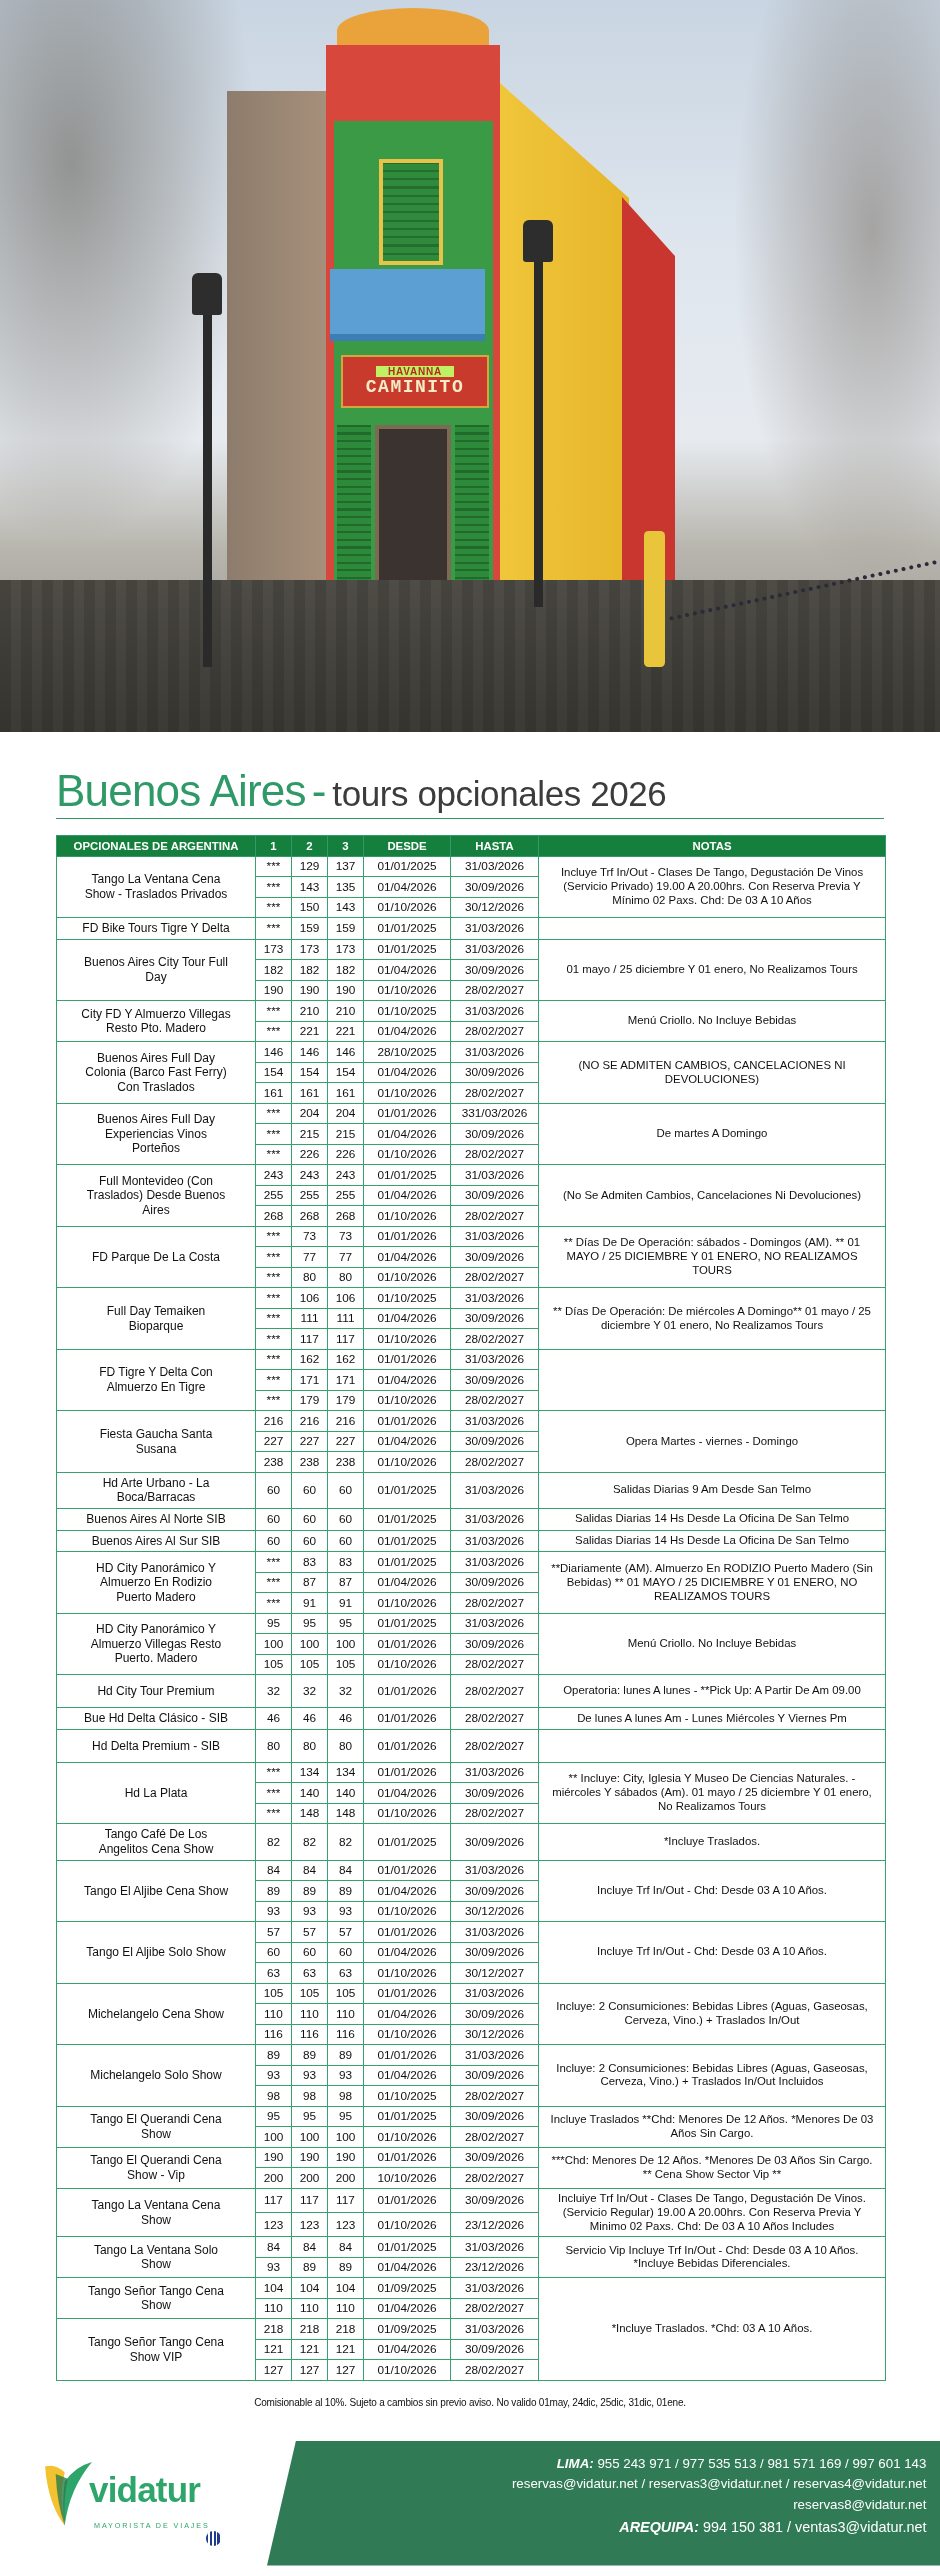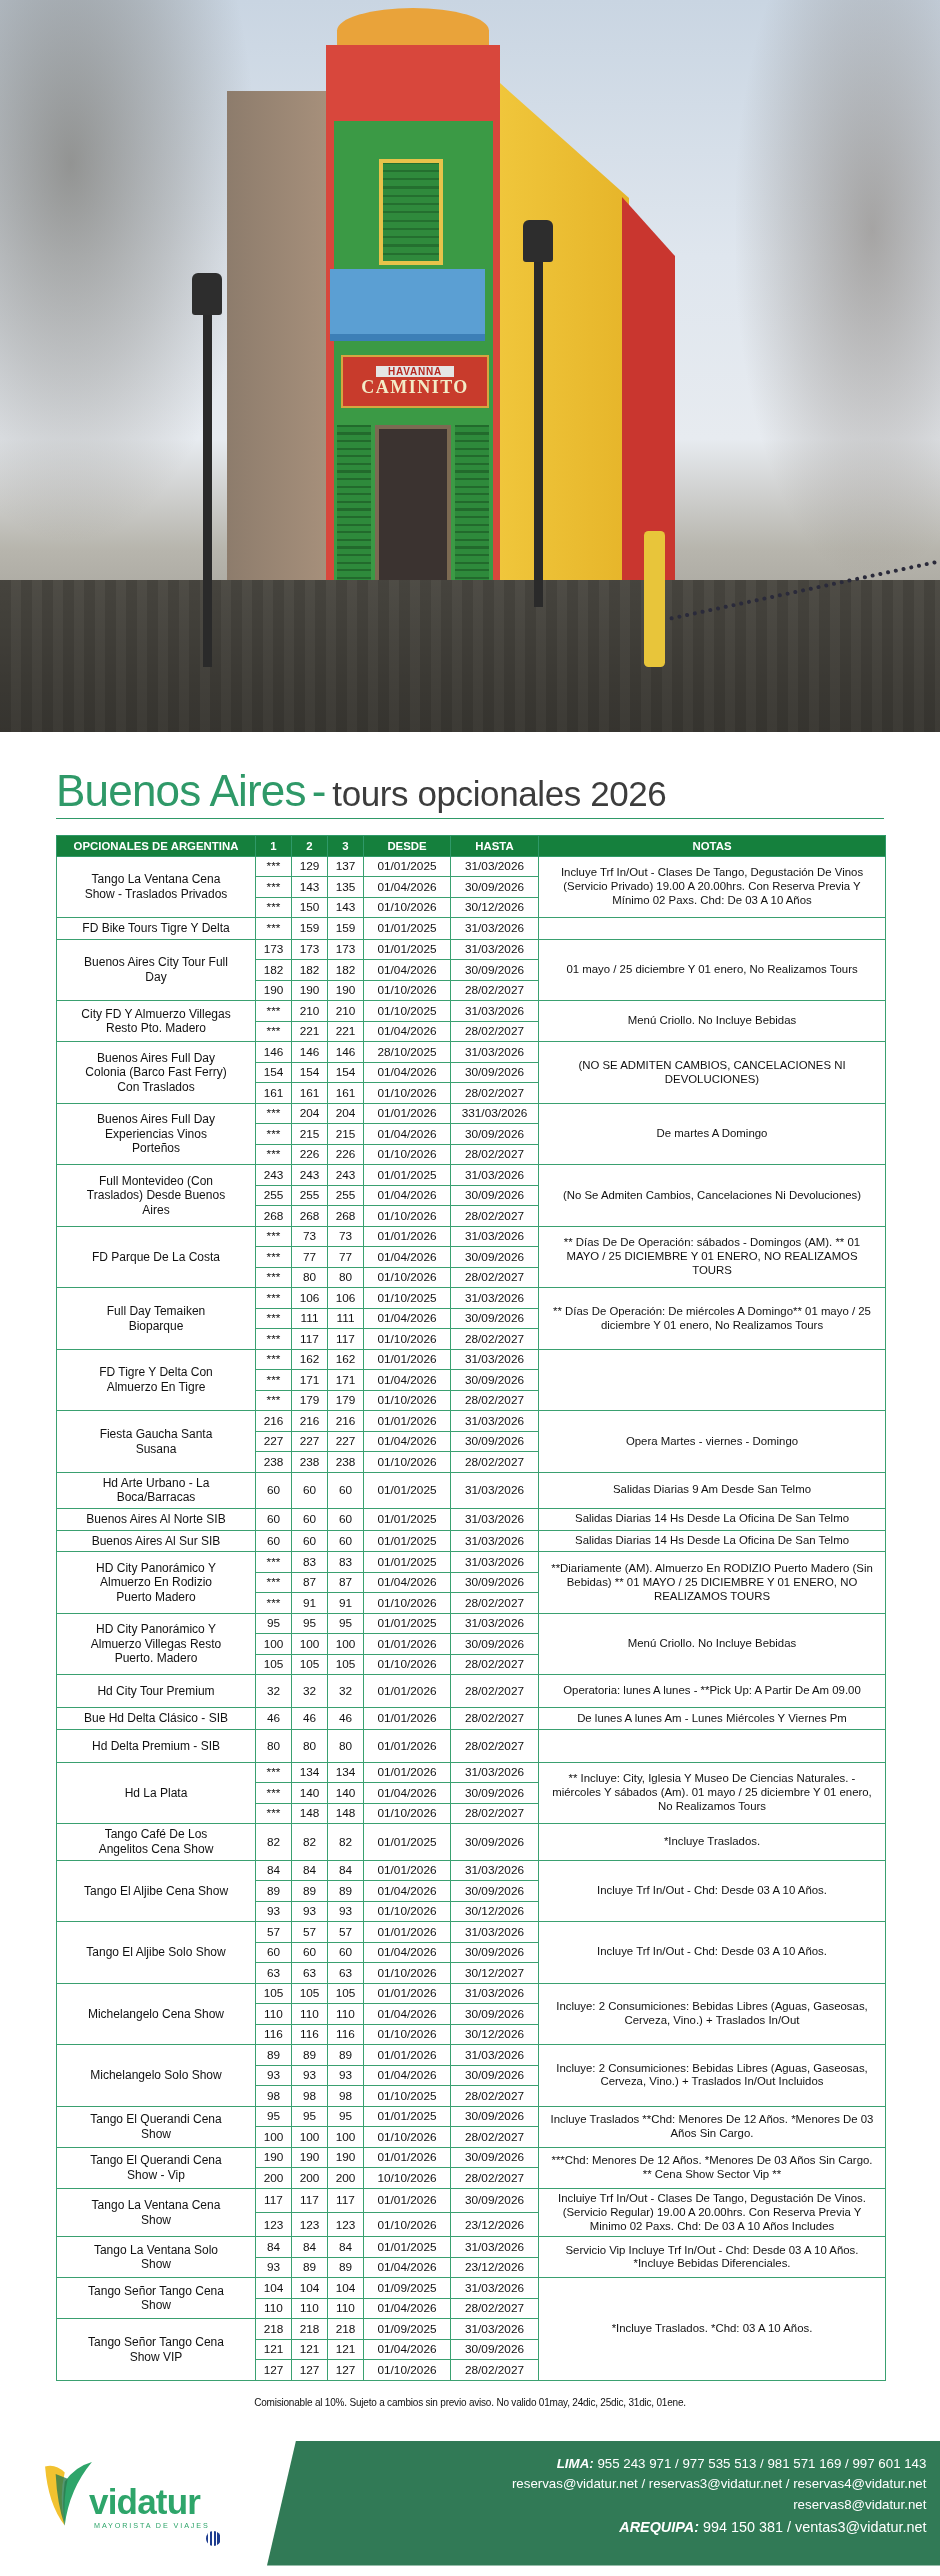--- a/index.html
+++ b/index.html
@@ -58,22 +58,22 @@
   }
   .hero .bld-roof {
     position: absolute; left: 337px; top: 7.6px; width: 152px; height: 45px;
     background: #e9a33a; border-radius: 50% 50% 0 0;
   }
   .hero .sign {
     position: absolute; left: 341px; top: 355px; width: 148px; height: 53px;
     background: #c83b2c; border: 2.3px solid #d5a640;
     display: flex; flex-direction: column; align-items: center; justify-content: center;
   }
-  .hero .sign .s1 { background: #e5e5e5; color: #b52a22; font-weight: bold; font-size: 10px; padding: 0 12px; letter-spacing: 0.8px; }
-  .hero .sign .s2 { color: #f3ecc7; font-weight: bold; font-size: 18px; letter-spacing: 1.5px; font-family: Liberation Serif, serif; }
+  .hero .sign .s1 { background: #bef264; color: #b52a22; font-weight: bold; font-size: 10px; padding: 0 12px; letter-spacing: 0.8px; }
+  .hero .sign .s2 { color: #f3ecc7; font-weight: bold; font-size: 18px; letter-spacing: 1.5px; font-family: Liberation Mono, monospace; }
   .hero .lamp-left { position: absolute; left: 203px; top: 303px; width: 9px; height: 364px; background: #2a2a2a; }
   .hero .lamp-left::before { content: ""; position: absolute; left: -10.6px; top: -30px; width: 30px; height: 42px; background: #2d2d2d; border-radius: 6px 6px 3px 3px; }
   .hero .lamp-right { position: absolute; left: 534px; top: 243px; width: 9px; height: 364px; background: #2a2a2a; }
   .hero .lamp-right::before { content: ""; position: absolute; left: -10.6px; top: -23px; width: 30px; height: 42px; background: #2d2d2d; border-radius: 6px 6px 3px 3px; }
   .hero .bollard { position: absolute; left: 644px; top: 531px; width: 21px; height: 136px; background: #e8c53a; border-radius: 4.5px; }
   .hero .street {
     position: absolute; left: 0; bottom: 0; width: 940px; height: 152px;
     background: repeating-linear-gradient(90deg, #7f7d77 0 10.6px, #8f8d87 10.6px 21px),
                 linear-gradient(180deg, #8c8a84, #6b6964);
     background-blend-mode: multiply;
@@ -116,21 +116,21 @@
 
   
   .footer { position: relative; height: 133px; margin-top: 25px; }
   .footer .band {
     position: absolute; left: 0; top: 7.6px; width: 940px; height: 125px;
     background: #317a56;
     clip-path: polygon(296px 0, 940px 0, 940px 125px, 267px 125px);
   }
   .logo { position: absolute; left: 42px; top: 26.5px; width: 212px; height: 106px; }
   .logo .v-mark { position: absolute; left: 0; top: 0; width: 53px; height: 68px; }
-  .logo .brand { position: absolute; left: 47px; top: 23px; font-size: 35px; font-weight: bold; color: #2ea56a; letter-spacing: -0.8px; }
+  .logo .brand { position: absolute; left: 47px; top: 11px; font-size: 35px; font-weight: bold; color: #2ea56a; letter-spacing: -0.8px; }
   .logo .tagline { position: absolute; left: 52px; top: 62px; font-size: 7.2px; font-weight: normal; color: #2ea56a; letter-spacing: 1.9px; }
   .logo .iata { position: absolute; left: 152px; top: 72px; width: 38px; text-align: center; color: #1d3c8f; font-size: 7.6px; font-weight: bold; }
   .logo .iata .globe { display: block; margin: 0 auto 0.8px auto; width: 15px; height: 15px; border-radius: 50%; background: repeating-linear-gradient(90deg,#1d3c8f 0 2.3px,#fff 2.3px 3.8px); }
   .contact { position: absolute; right: 13.6px; top: 21px; text-align: right; color: #fff; font-size: 13.3px; line-height: 20.5px; }
   .contact .lbl { font-weight: bold; font-style: italic; }
   .contact .row4 { font-size: 14.4px; margin-top: 1.5px; }
 </style>
 </head>
 <body>
 

